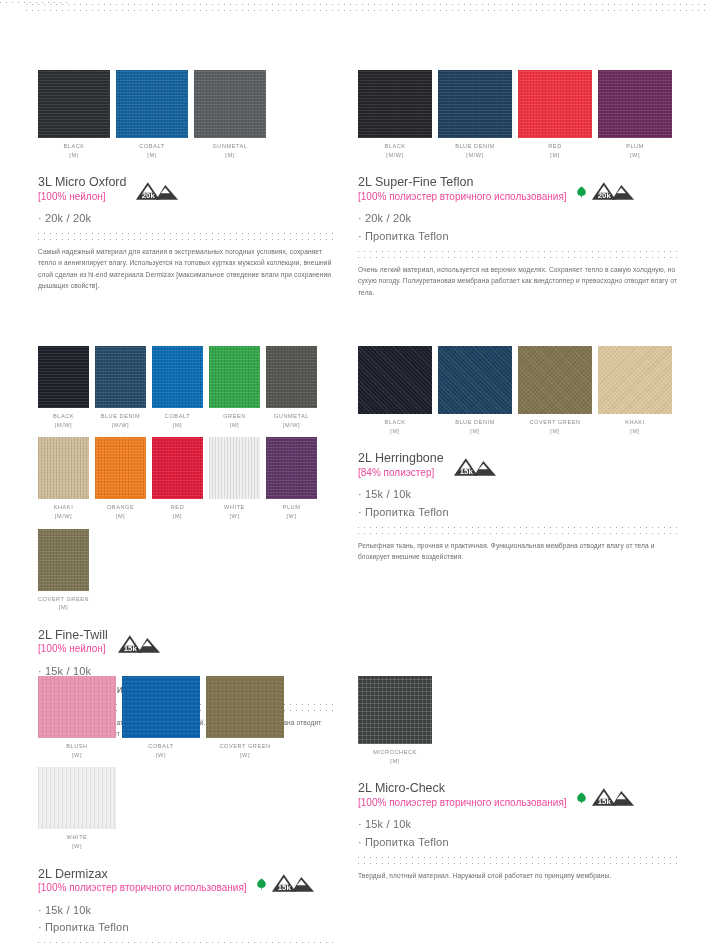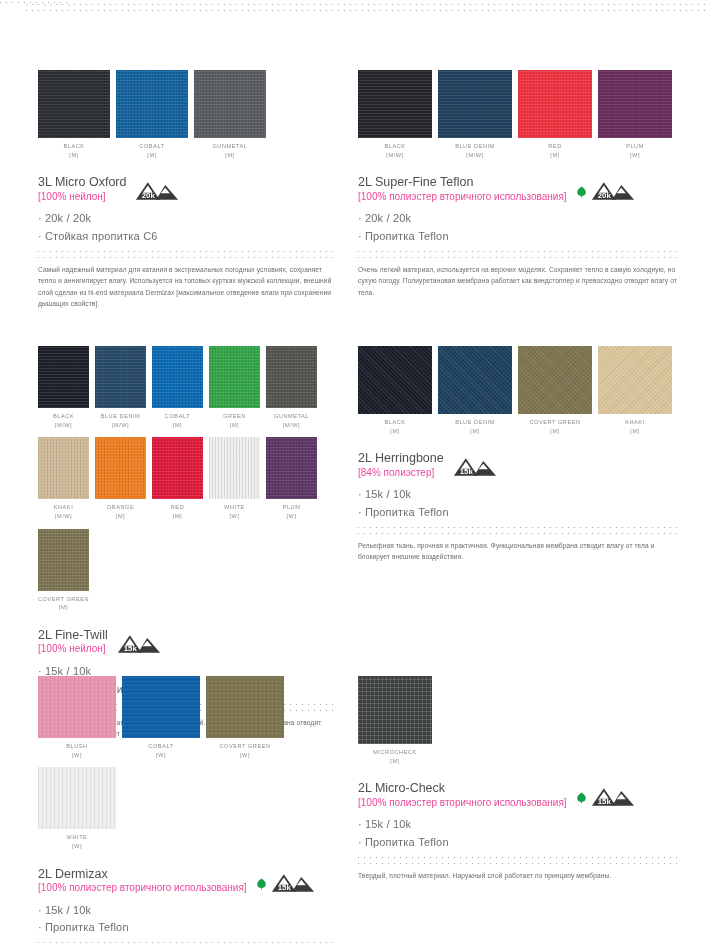--- a/index.html
+++ b/index.html
@@ -157,21 +157,20 @@
                     <path d="M28 2 L54 40 L2 40 Z" fill="#3a3a3a"></path>
                     <path d="M28 9 L39 25 L17 25 Z" fill="#ffffff"></path>
                     <path d="M66 8 L94 40 L46 40 Z" fill="#3a3a3a"></path>
                     <path d="M66 14 L76 26 L56 26 Z" fill="#ffffff"></path>
                     <text x="29" y="37" text-anchor="middle" font-family="Liberation Sans, sans-serif" font-size="17" font-weight="bold" fill="#ffffff">20k</text>
                   </svg></span>
               </div>
             </div>
             <div class="specs">
               <div class="spec-line"><span class="dot">·</span><span>20k / 20k</span></div>
-              <div class="spec-line"><span class="dot">·</span><span>Стойкая пропитка C6</span></div>
             </div>
             <div class="zig desc-zig"></div>
             <div class="desc">Самый надежный материал для катания в экстремальных погодных условиях, сохраняет тепло и аннигилирует влагу. Используется на топовых куртках мужской коллекции, внешний слой сделан из hi-end материала Dermizax [максимальное отведение влаги при сохранении дышащих свойств].</div>
           </div>
         </div>
         <div class="col-right">
           <div>
             <div class="swatch-grid">
               <div class="swatch-cell" style="width: 74px; margin-right: 6px; margin-bottom: 8px;">
                 <div class="swatch tex-weave" style="height: 68px; background: rgb(36, 38, 44);"></div>

